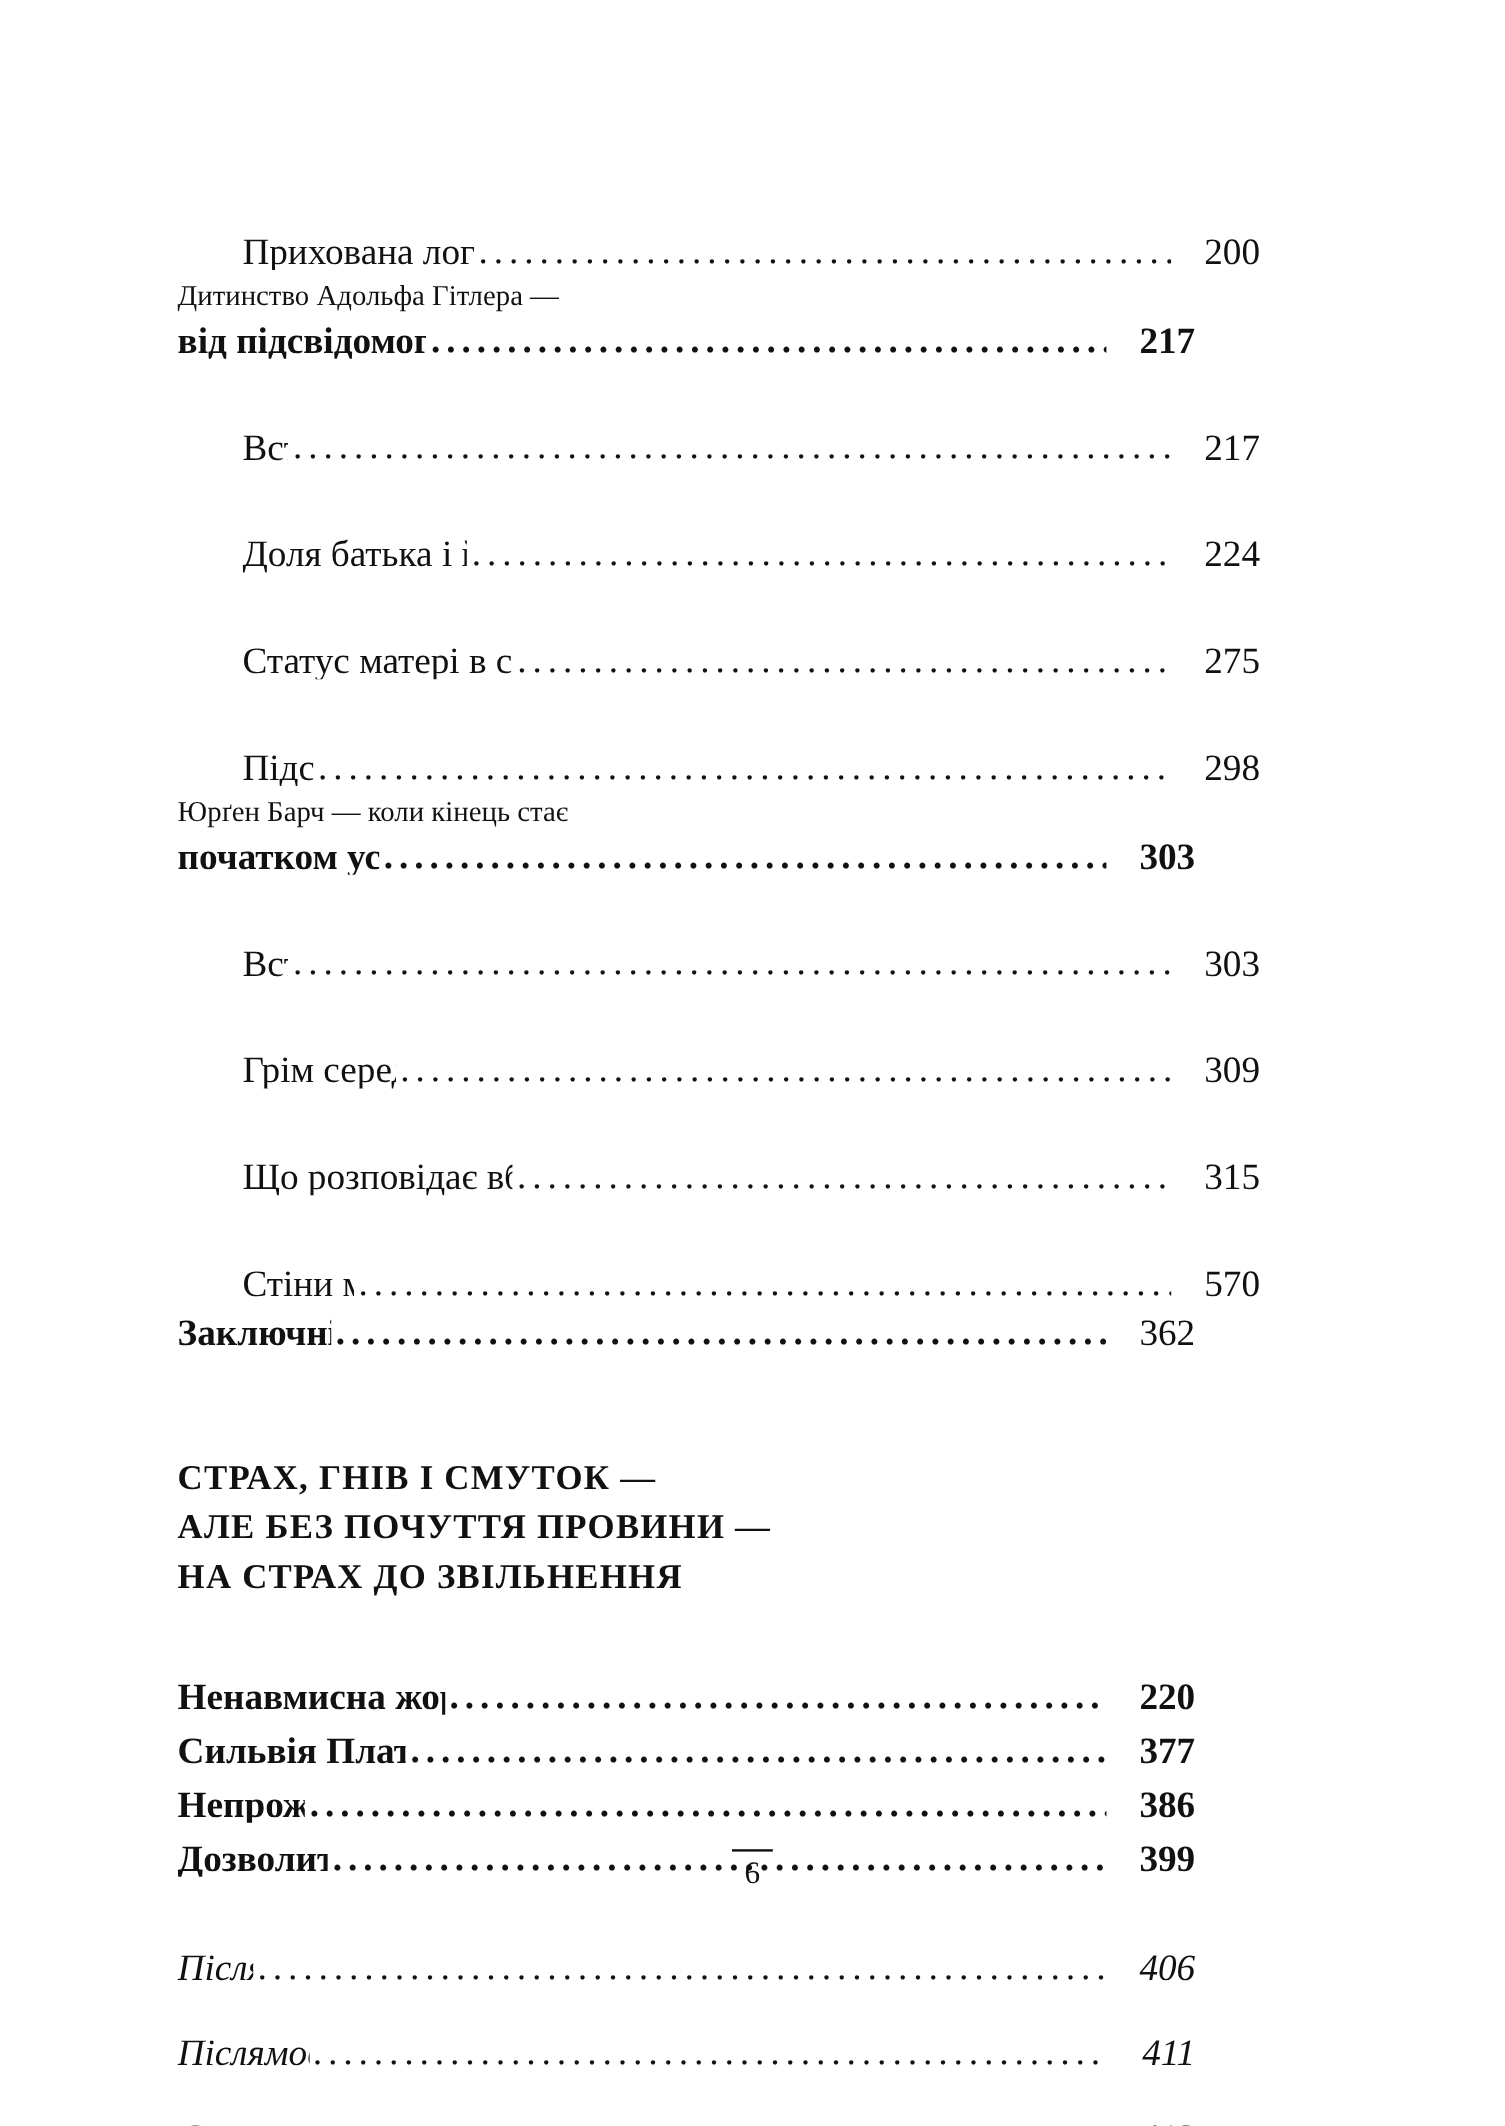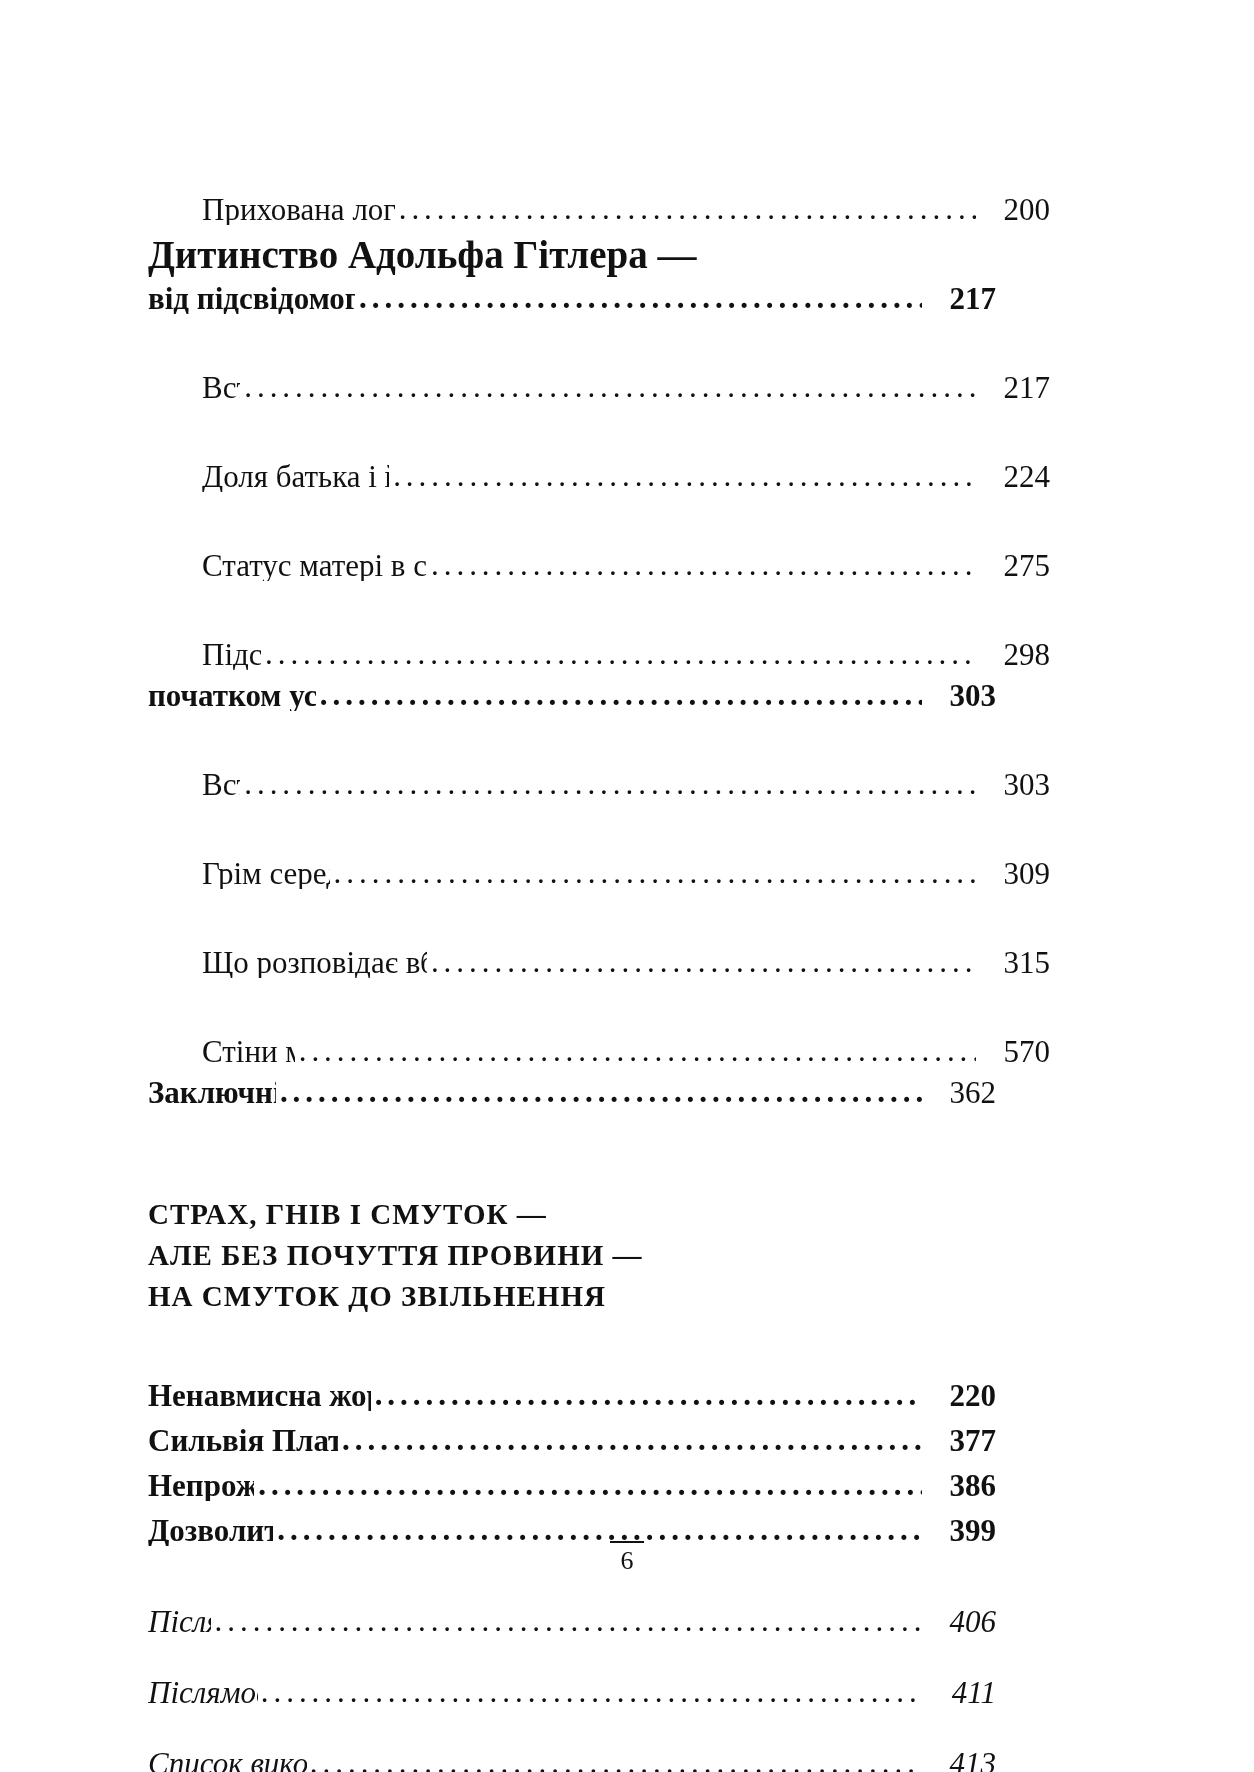--- a/index.html
+++ b/index.html
@@ -66,22 +66,22 @@
     margin-bottom: 8px;
   }
   .lvl-main .toc-page { font-weight: 400; }
 
   .lvl-main-cont {           
     font-size: 31px;
     font-weight: 700;
     margin-bottom: 10px;
   }
   .plain-line {              
-    font-size: 39px;
-    font-weight: 700;
+    font-size: 24px;
+    font-weight: 400;
     white-space: nowrap;
     line-height: 1.0;
     margin-bottom: 9px;
   }
 
   .lvl-part {                
     font-size: 31px;
     font-weight: 700;
     margin-bottom: 14px;
   }
@@ -168,20 +168,23 @@
         <span class="toc-dots">........................................................................................................................</span>
         <span class="toc-page">275</span>
       </div>
 
       <div class="toc-row lvl-sub">
         <span class="toc-title">Підсумки</span>
         <span class="toc-dots">........................................................................................................................</span>
         <span class="toc-page">298</span>
       </div>
 
+      <div class="plain-line">
+        <span>Юрґен Барч — коли кінець стає</span>
+      </div>
 
       <div class="toc-row lvl-main-cont">
         <span class="toc-title">початком усвідомлення життя</span>
         <span class="toc-dots">........................................................................................................................</span>
         <span class="toc-page">303</span>
       </div>
 
       <div class="toc-row lvl-sub">
         <span class="toc-title">Вступ</span>
         <span class="toc-dots">........................................................................................................................</span>
@@ -212,21 +215,21 @@
         <span class="toc-page">362</span>
       </div>
 
     </div>
 
     <div class="gap-xl"></div>
 
     <div class="part-title">
       <div>СТРАХ, ГНІВ І СМУТОК  —</div>
       <div>АЛЕ БЕЗ ПОЧУТТЯ ПРОВИНИ —</div>
-      <div>НА СМУТОК ДО ЗВІЛЬНЕННЯ</div>
+      <div>НА СТРАХ ДО ЗВІЛЬНЕННЯ</div>
     </div>
 
     <div class="gap-lg"></div>
 
     <div>
 
       <div class="toc-row lvl-part">
         <span class="toc-title">Ненавмисна жорстокість також завдає болю</span>
         <span class="toc-dots">........................................................................................................................</span>
         <span class="toc-page">220</span>

